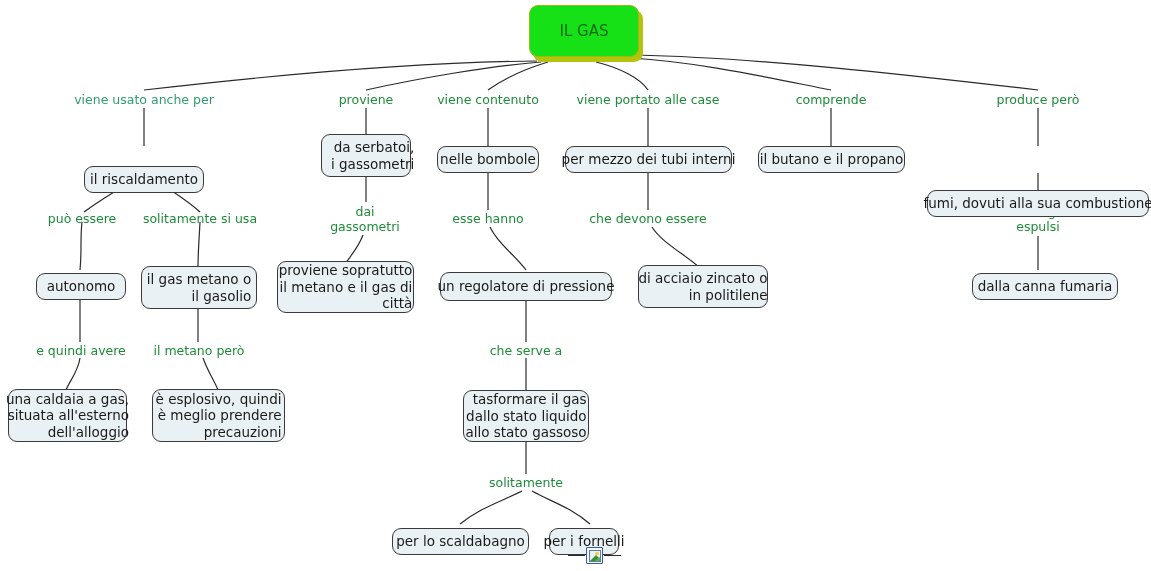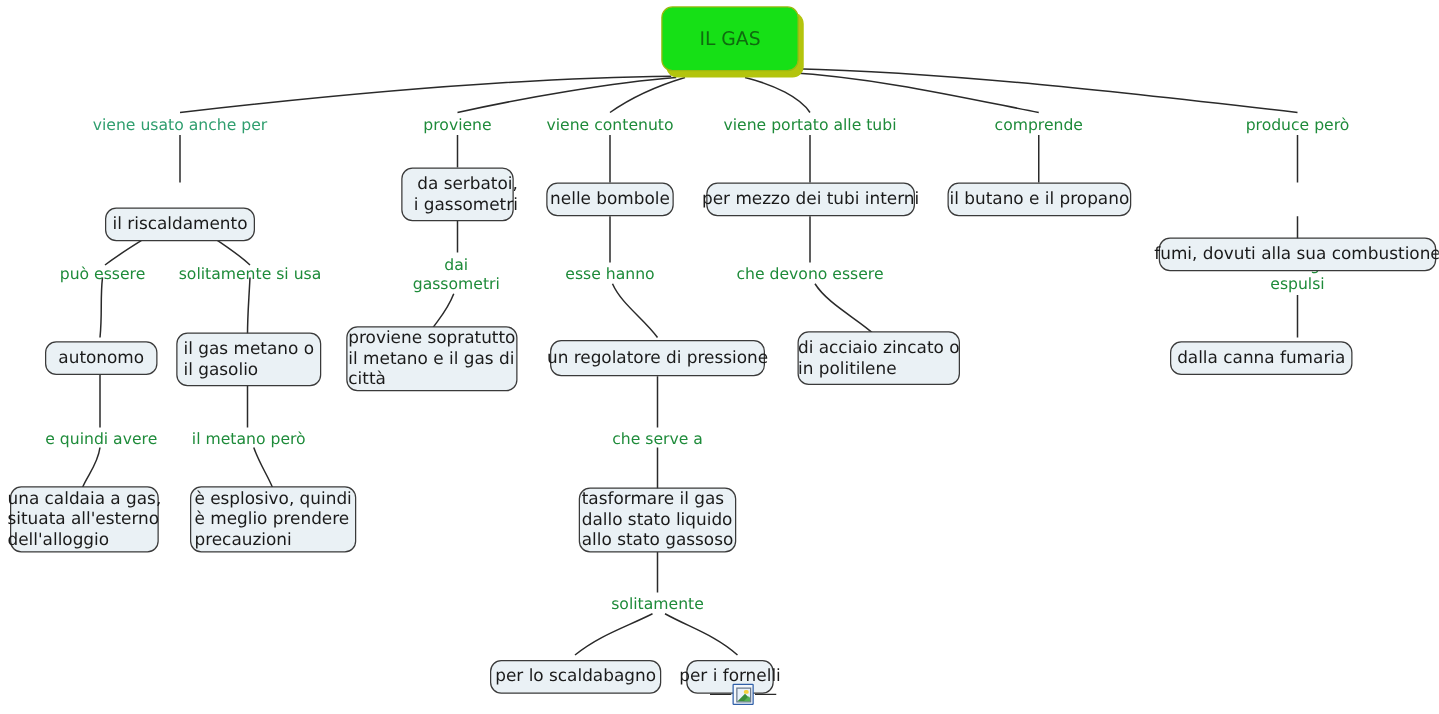--- a/index.html
+++ b/index.html
@@ -34,21 +34,21 @@
     border: 1.2px solid #3a3a3a;
     border-radius: 9px;
     color: #1a1a1a;
     font-size: 13.5px;
     line-height: 16.5px;
     display: flex;
     align-items: center;
     justify-content: center;
     padding: 4px 9px;
     white-space: pre;
-    text-align: left;
+    text-align: right;
     z-index: 5;
   }
   .node.align-left { justify-content: flex-start; text-align: right; }
   .node.root {
     background: #16e016;
     border: 1.6px solid #9aba10;
     border-radius: 9px;
     color: #0f6b0f;
     font-size: 15px;
     box-shadow: 4px 5px 0 0 #b3c40d;
@@ -173,21 +173,21 @@
     </g>
   </svg>
 
   <div class="node root" style="left:529px; top:5px; width:110px; height:52px;">
     <span>IL GAS</span>
   </div>
 
   <div class="link-label teal" style="left:144px; top:92px;"><span>viene usato anche per</span></div>
   <div class="link-label" style="left:366px; top:92px;"><span>proviene</span></div>
   <div class="link-label" style="left:488px; top:92px;"><span>viene contenuto</span></div>
-  <div class="link-label" style="left:648px; top:92px;"><span>viene portato alle tubi</span></div>
+  <div class="link-label" style="left:648px; top:92px;"><span>viene portato alle case</span></div>
   <div class="link-label" style="left:831px; top:92px;"><span>comprende</span></div>
   <div class="link-label" style="left:1038px; top:92px;"><span>produce però</span></div>
 
   <div class="node" style="left:84px; top:146px; width:120px; height:27px;margin-top:20px;">il riscaldamento</div>
 
   <div class="node align-left" style="left:321px; top:134px; width:90px; height:43px;">da serbatoi,
 i gassometri</div>
 
   <div class="node" style="left:437px; top:146px; width:102px; height:27px;">nelle bombole</div>
 
@@ -213,21 +213,21 @@
 
   <div class="node" style="left:277px; top:261px; width:137px; height:52px;">proviene sopratutto
 il metano e il gas di
 città</div>
 
   <div class="node" style="left:440px; top:272px; width:172px; height:29px;">un regolatore di pressione</div>
 
   <div class="node" style="left:638px; top:265px; width:130px; height:43px;">di acciaio zincato o
 in politilene</div>
 
-  <div class="node" style="left:936px; top:273px; width:146px; height:27px;">dalla canna fumaria</div>
+  <div class="node" style="left:972px; top:273px; width:146px; height:27px;">dalla canna fumaria</div>
 
   <div class="link-label" style="left:81px; top:343px;"><span>e quindi avere</span></div>
   <div class="link-label" style="left:199px; top:343px;"><span>il metano però</span></div>
   <div class="link-label" style="left:526px; top:343px;"><span>che serve a</span></div>
 
   <div class="node" style="left:8px; top:389px; width:119px; height:53px;">una caldaia a gas,
 situata all'esterno
 dell'alloggio</div>
 
   <div class="node" style="left:152px; top:389px; width:133px; height:53px;">è esplosivo, quindi

